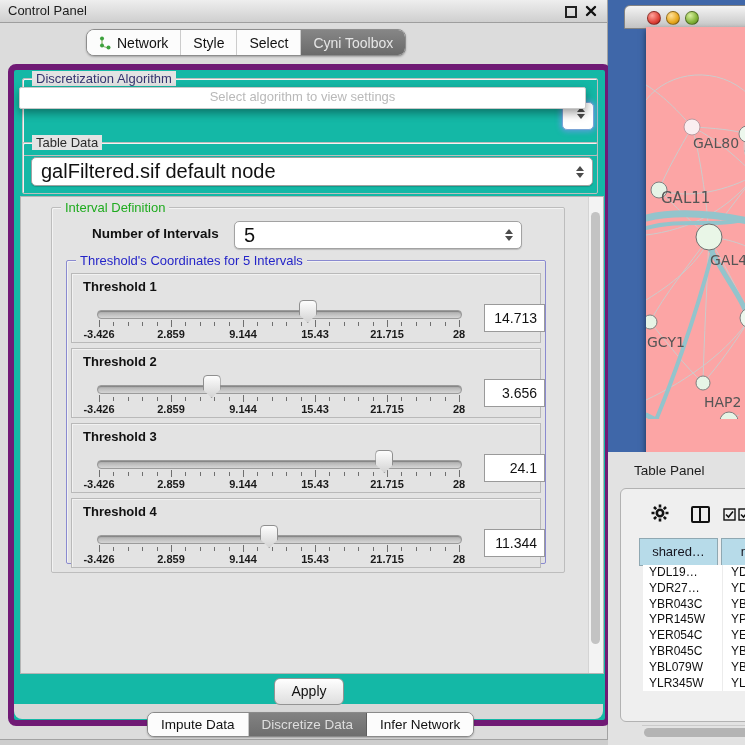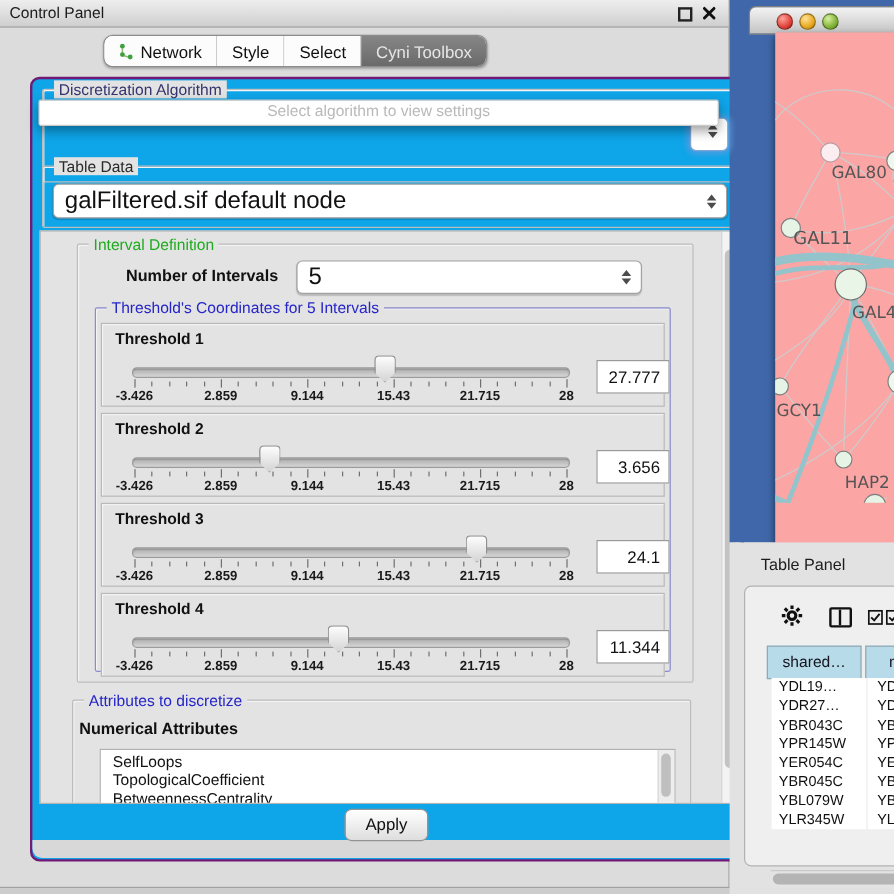--- a/index.html
+++ b/index.html
@@ -17,22 +17,22 @@
   .close-icon{position:absolute;right:10px;top:5px;width:12px;height:12px}
   
   .top-tabs{position:absolute;left:86px;top:29px;height:25px;display:flex;background:#fcfcfc;
             border:1px solid #8d8d8d;border-radius:8px;overflow:hidden;
             box-shadow:0 1px 2px rgba(0,0,0,.25)}
   .top-tab{display:flex;align-items:center;gap:6px;padding:0 12px;font-size:14px;
            border-right:1px solid #cccccc;background:#fcfcfc;cursor:default;white-space:nowrap}
   .top-tab:last-child{border-right:none}
   .top-tab.sel{background:linear-gradient(#868686,#6a6a6a);color:#e6e6e6;border-right-color:#5e5e5e}
   
-  .content{position:absolute;left:25px;top:64px;width:591px;height:650px;background:#0ea5e9;
-           border:2px solid #701a75;border-radius:8px}
+  .content{position:absolute;left:8px;top:64px;width:591px;height:650px;background:#14b8a6;
+           border:6px solid #701a75;border-radius:8px}
   .group{position:absolute;border:1px solid #bdbdbd;border-radius:2px;
          box-shadow:inset 1px 1px 0 #f3f3f3}
   .gtitle{position:absolute;top:-8px;left:9px;background:#e3e3e3;padding:0 4px;font-size:13px;
           white-space:nowrap}
   .combo{position:absolute;background:#fff;border:1px solid #a2a2a2;border-radius:5px;
          box-shadow:0 1px 1px rgba(0,0,0,.18);display:flex;align-items:center;font-size:20px}
   .combo-text{flex:1;padding-left:9px;white-space:nowrap;overflow:hidden}
   .stepper{width:18px;display:flex;flex-direction:column;align-items:center;gap:2px;margin-right:3px}
   .arr-up{width:0;height:0;border-left:4px solid transparent;border-right:4px solid transparent;
           border-bottom:5px solid #4c4c4c}
@@ -240,21 +240,21 @@
                 </div>
                 <div class="thr-labels">
                   <span class="tlabel" style="left: 0px;">-3.426</span>
                   <span class="tlabel" style="left: 72px;">2.859</span>
                   <span class="tlabel" style="left: 144px;">9.144</span>
                   <span class="tlabel" style="left: 216px;">15.43</span>
                   <span class="tlabel" style="left: 288px;">21.715</span>
                   <span class="tlabel" style="left: 360px;">28</span>
                 </div>
                 <div class="thr-thumb" style="left: 226.791px;"></div>
-                <div class="thr-value">27.777</div>
+                <div class="thr-value">14.713</div>
               </div>
               <div class="thr-panel">
                 <div class="thr-title">Threshold 2</div>
                 <div class="thr-track"></div>
                 <div class="thr-ticks">
                   <div class="tick major" style="left: 0px;"></div>
                   <div class="tick minor" style="left: 14.4px;"></div>
                   <div class="tick minor" style="left: 28.8px;"></div>
                   <div class="tick minor" style="left: 43.2px;"></div>
                   <div class="tick minor" style="left: 57.6px;"></div>
@@ -372,44 +372,35 @@
                   <span class="tlabel" style="left: 288px;">21.715</span>
                   <span class="tlabel" style="left: 360px;">28</span>
                 </div>
                 <div class="thr-thumb" style="left: 188.197px;"></div>
                 <div class="thr-value">11.344</div>
               </div>
             </div>
         </div>
       </div>
 
-      <div class="group" style="left:26px;top:390px;width:514px;height:92px">
-        <span class="gtitle blue-title">Attributes to discretize</span>
-        <span class="abs" style="left:5px;top:16px;font-weight:bold;font-size:13.5px">Numerical Attributes</span>
-        <div class="attr-list" style="left:22px;top:40px;width:478px;height:46px">
-          <div id="attr-items" style="padding-top:2px">
-              <div class="attr-item">SelfLoops</div>
-              <div class="attr-item">TopologicalCoefficient</div>
-              <div class="attr-item">BetweennessCentrality</div>
-            </div>
-          <div class="list-vsb">
-            <div class="list-vsb-thumb"></div>
-          </div>
-        </div>
-      </div>
 
       <div class="vsb">
         <div class="vsb-thumb"></div>
       </div>
     </div>
 
     <div class="footer-band"></div>
     <div class="apply-btn">Apply</div>
   </div>
 
+  <div class="bottom-tabs" id="bottom-tabs">
+      <div class="bottom-tab">Impute Data</div>
+      <div class="bottom-tab sel">Discretize Data</div>
+      <div class="bottom-tab">Infer Network</div>
+    </div>
 </div>
 
 <div class="net-frame">
   <div class="mac-titlebar" style="left:16px;top:5px;width:125px">
     <span class="light red"></span>
     <span class="light yellow"></span>
     <span class="light green"></span>
   </div>
 </div>
 <div class="net-canvas">

